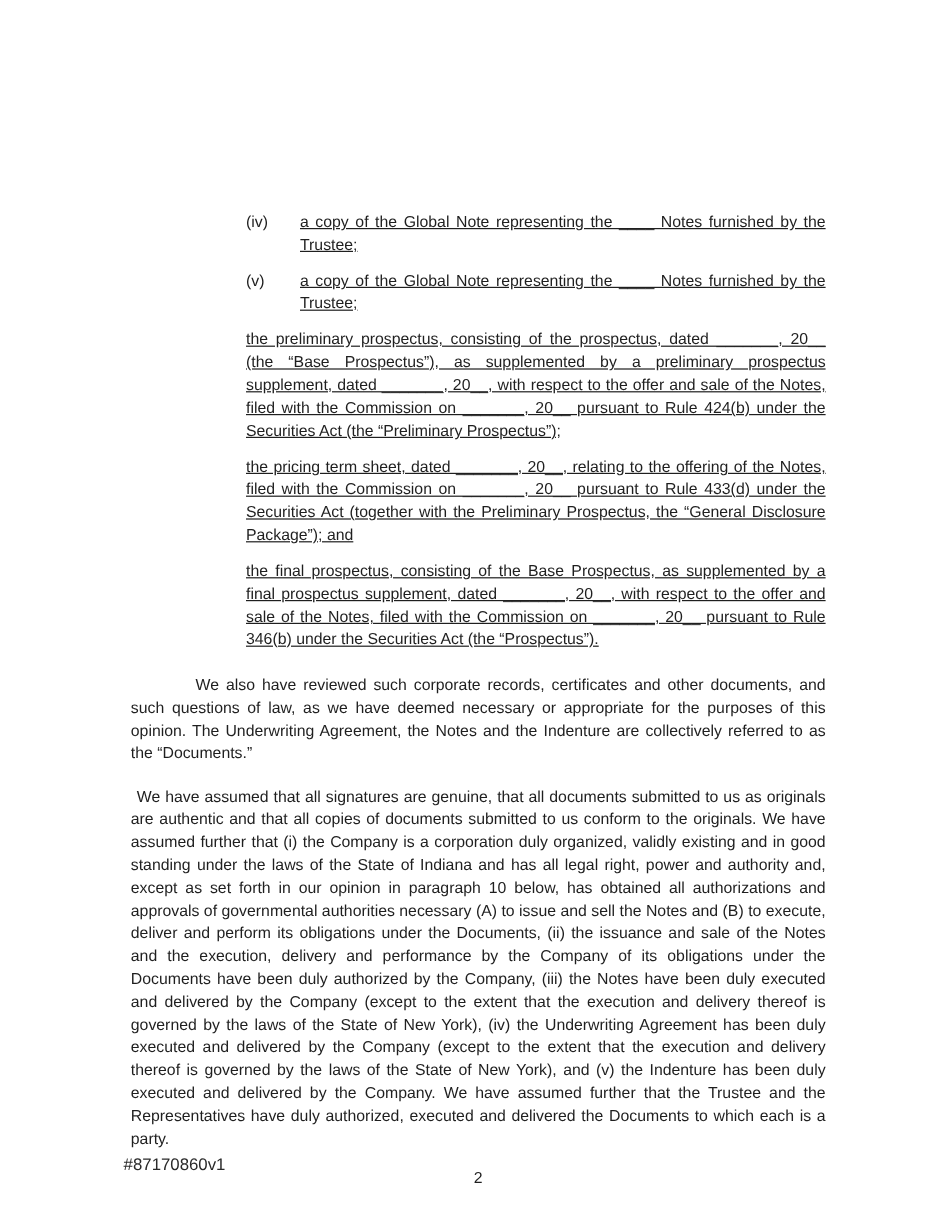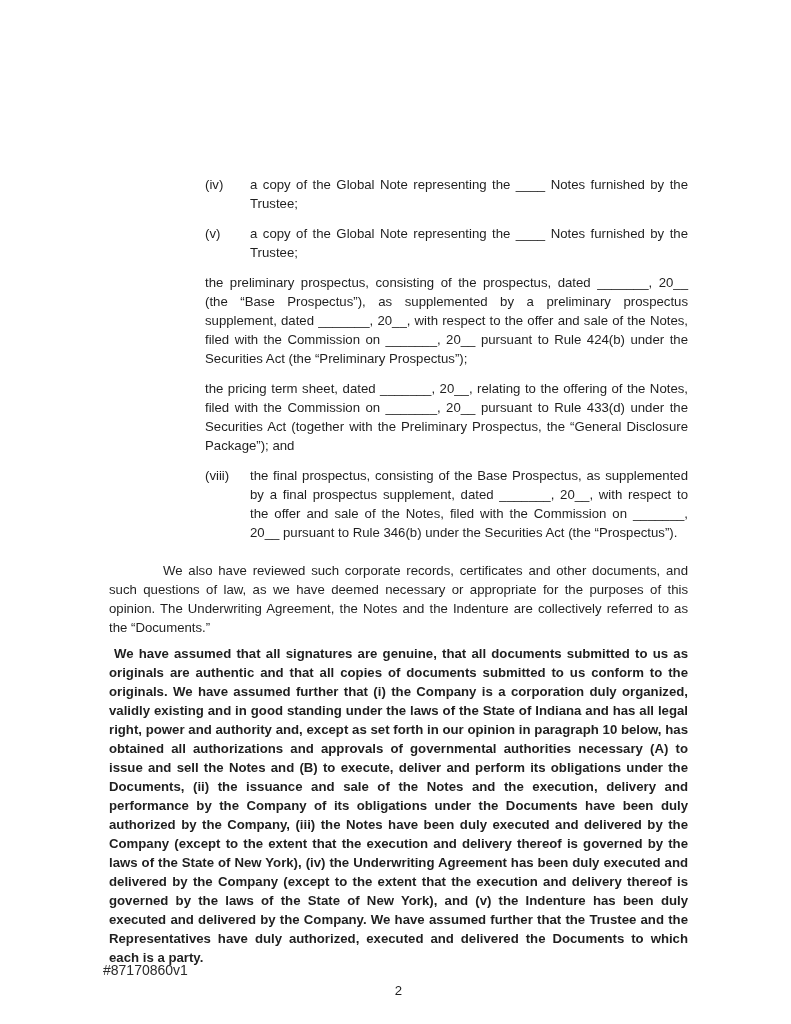--- a/index.html
+++ b/index.html
@@ -25,33 +25,33 @@
     display: flex;
     margin: 0 0 11px 96px;
   }
   .list-label {
     flex: 0 0 45px;
     width: 45px;
   }
   .list-text {
     flex: 1 1 auto;
     text-align: justify;
+    text-decoration: underline;
   }
   .para {
     margin: 0;
     text-align: justify;
   }
   .para-review {
     margin-top: 19px;
     text-indent: 54px;
   }
   .para-assumptions {
-    margin-top: 7px;
+    margin-top: 17px;
     text-indent: 5px;
-    font-weight: bold;
   }
   .page-number {
     margin-top: 14px;
     text-align: center;
   }
   .doc-id {
     position: absolute;
     left: 91px;
     bottom: 48px;
     font-size: 14px;
@@ -76,21 +76,20 @@
 
   <div class="list-row">
     <span class="list-text">the preliminary prospectus, consisting of the prospectus, dated _______, 20__ (the “Base Prospectus”), as supplemented by a preliminary prospectus supplement, dated _______, 20__, with respect to the offer and sale of the Notes, filed with the Commission on _______, 20__ pursuant to Rule 424(b) under the Securities Act (the “Preliminary Prospectus”);</span>
   </div>
 
   <div class="list-row">
     <span class="list-text">the pricing term sheet, dated _______, 20__, relating to the offering of the Notes, filed with the Commission on _______, 20__ pursuant to Rule 433(d) under the Securities Act (together with the Preliminary Prospectus, the “General Disclosure Package”); and</span>
   </div>
 
   <div class="list-row">
-    <span class="list-label">(viii)</span>
     <span class="list-text">the final prospectus, consisting of the Base Prospectus, as supplemented by a final prospectus supplement, dated _______, 20__, with respect to the offer and sale of the Notes, filed with the Commission on _______, 20__ pursuant to Rule 346(b) under the Securities Act (the “Prospectus”).</span>
   </div>
 
   <p class="para para-review">We also have reviewed such corporate records, certificates and other documents, and such questions of law, as we have deemed necessary or appropriate for the purposes of this opinion.  The Underwriting Agreement, the Notes and the Indenture are collectively referred to as the “Documents.”</p>
 
   <p class="para para-assumptions">We have assumed that all signatures are genuine, that all documents submitted to us as originals are authentic and that all copies of documents submitted to us conform to the originals. We have assumed further that (i) the Company is a corporation duly organized, validly existing and in good standing under the laws of the State of Indiana and has all legal right, power and authority and, except as set forth in our opinion in paragraph 10 below, has obtained all authorizations and approvals of governmental authorities necessary (A) to issue and sell the Notes and (B) to execute, deliver and perform its obligations under the Documents, (ii) the issuance and sale of the Notes and the execution, delivery and performance by the Company of its obligations under the Documents have been duly authorized by the Company, (iii) the Notes have been duly executed and delivered by the Company (except to the extent that the execution and delivery thereof is governed by the laws of the State of New York), (iv) the Underwriting Agreement has been duly executed and delivered by the Company (except to the extent that the execution and delivery thereof is governed by the laws of the State of New York), and (v) the Indenture has been duly executed and delivered by the Company. We have assumed further that the Trustee and the Representatives have duly authorized, executed and delivered the Documents to which each is a party.</p>
 
   <div class="page-number">2</div>
 
   <div class="doc-id">#87170860v1</div>

